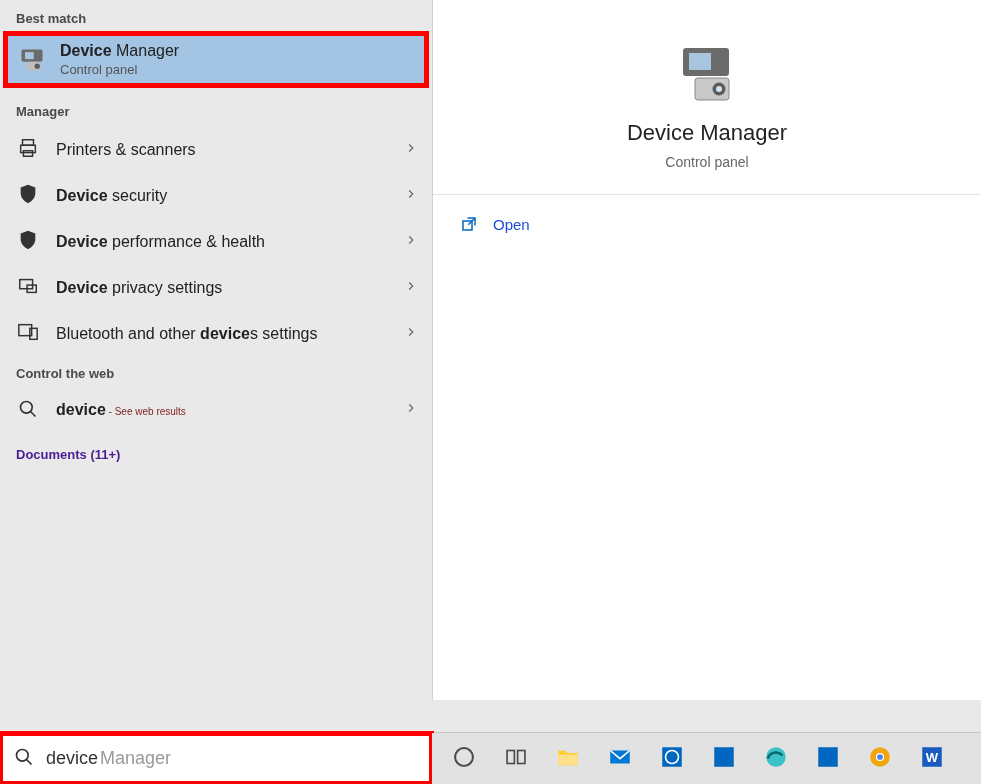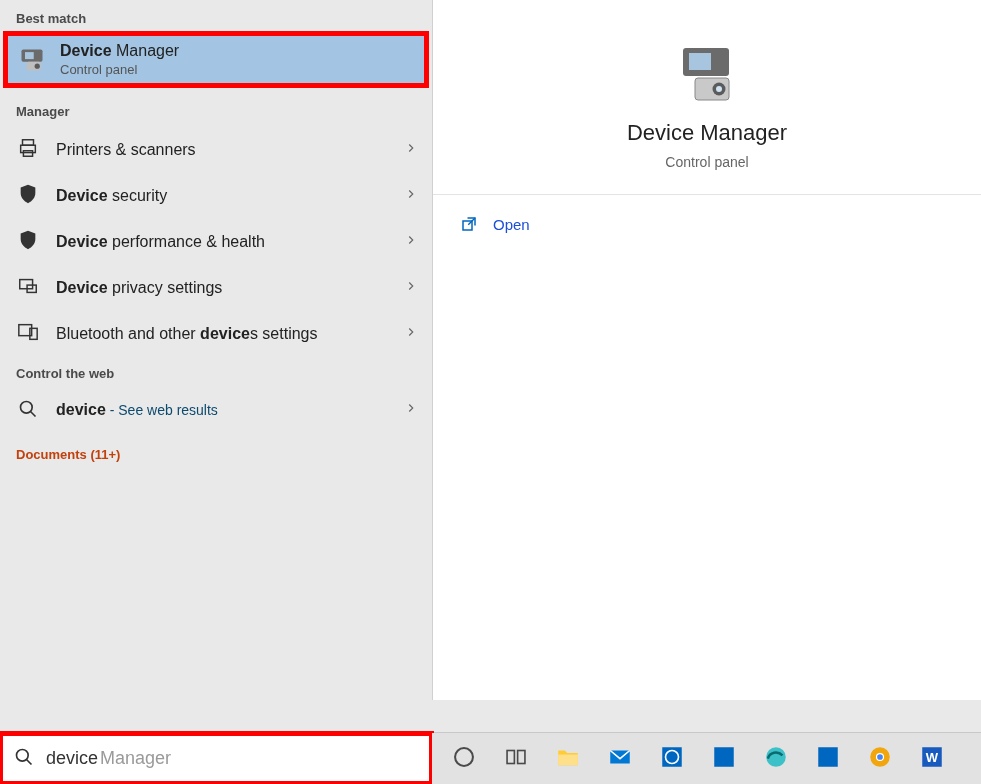--- a/index.html
+++ b/index.html
@@ -26,23 +26,23 @@
 
 .list-item {
   display: flex; align-items: flex-end; padding: 12px 14px; gap: 14px;
   cursor: default;
 }
 .list-item .icon-box { width: 28px; display:flex; justify-content:center; color:#333; }
 .list-item .label { flex: 1; font-size: 16px; color: #222; }
 .list-item .chev { color:#666; }
 
 .web-row .label { color:#222; }
-.web-row .label .sub { color:#0c4a6e; font-size:14px; }
-
-.documents-header { font-size: 13px; color: #c2410c; padding: 16px 16px 4px 16px; font-weight:600;}
+.web-row .label .sub { color:#7f1d1d; font-size:10px; }
+
+.documents-header { font-size: 13px; color: #4c1d95; padding: 16px 16px 4px 16px; font-weight:600;}
 
 
 .preview-top {
   display: flex; flex-direction: column; align-items: center; padding: 42px 20px 24px 20px;
   border-bottom: 1px solid #e3e3e3;
 }
 .preview-top .big-icon { width: 64px; height: 64px; margin-bottom: 14px; }
 .preview-top .p-title { font-size: 22px; color: #222; }
 .preview-top .p-sub { font-size: 14px; color: #666; margin-top: 8px; }
 

